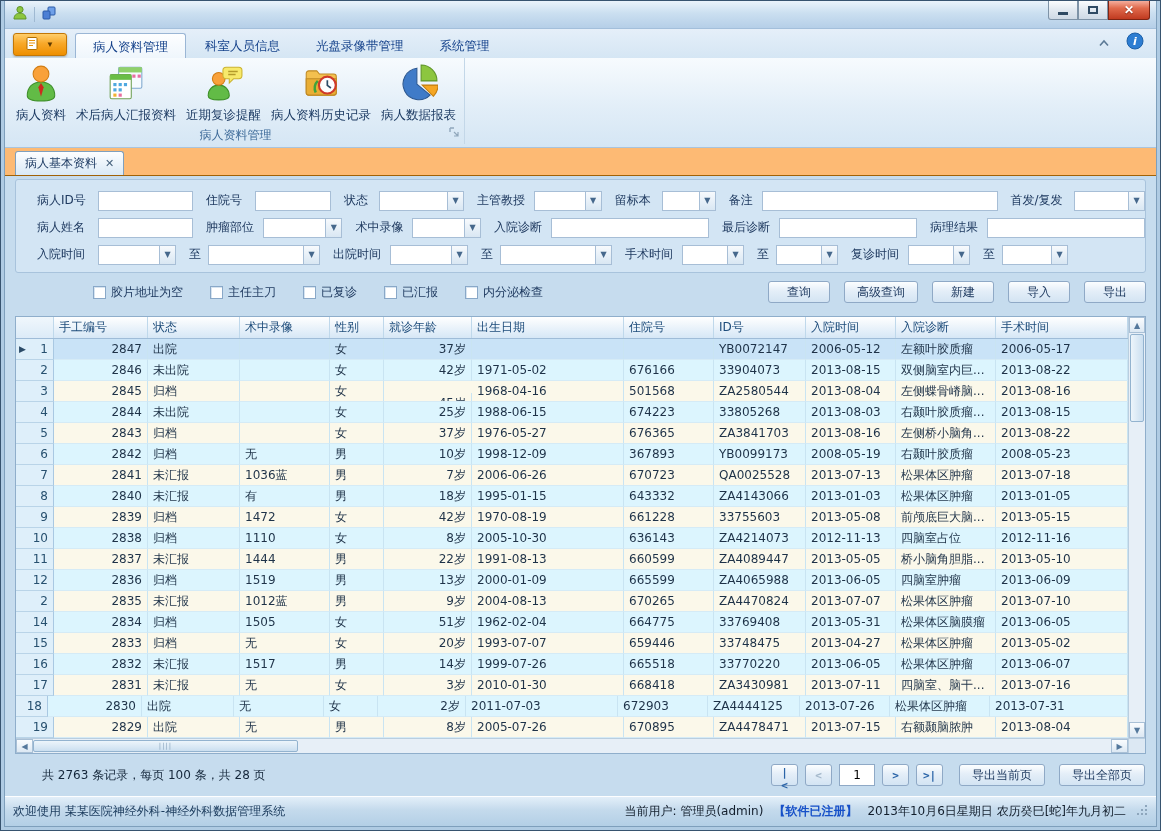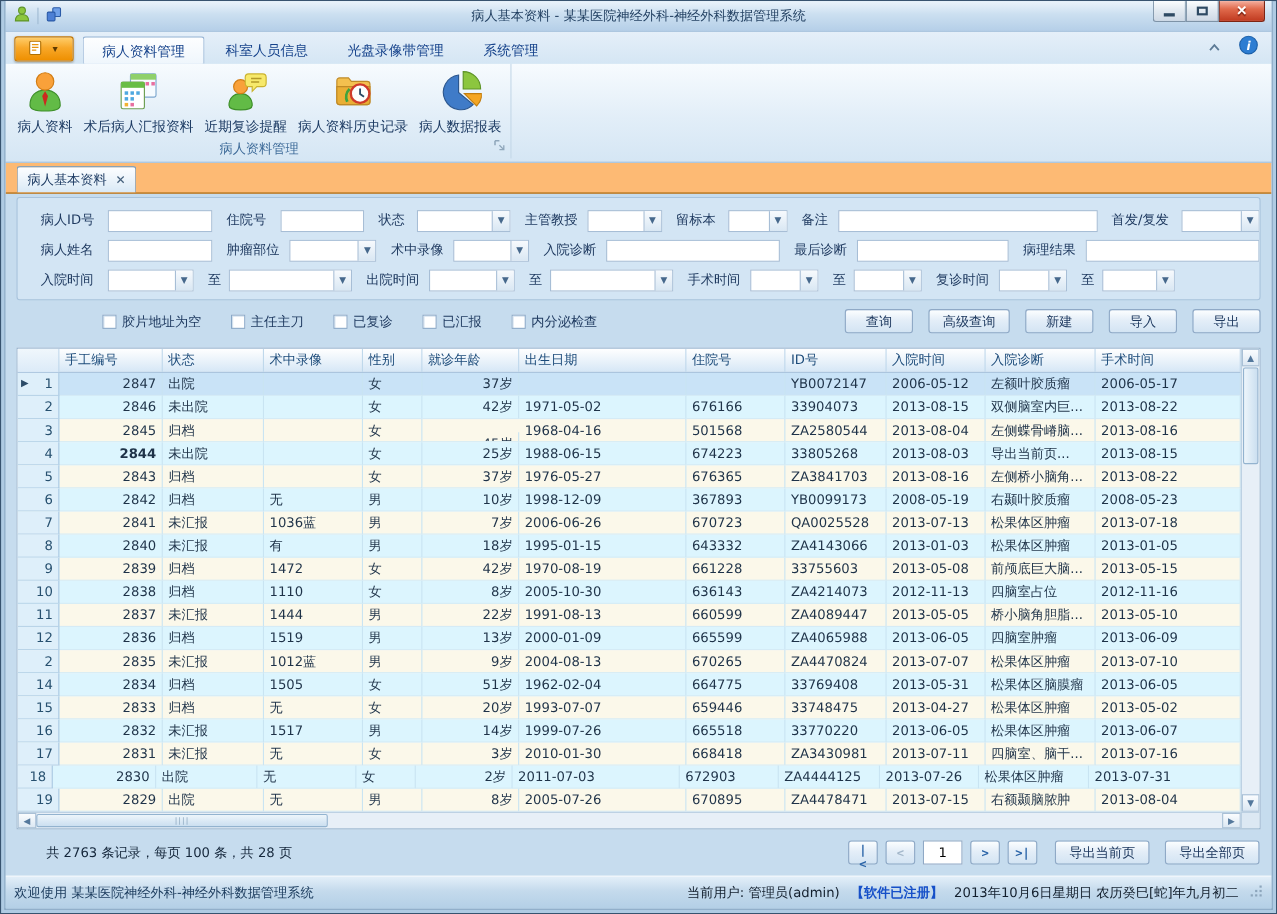--- a/index.html
+++ b/index.html
@@ -115,21 +115,20 @@
             </svg>
         </span>
         <span class="tl-sep"></span>
         <span>
           <svg width="16" height="16" viewBox="0 0 16 16">
               <rect x="7" y="2" width="7" height="8" rx="1" fill="#6FA0E8" stroke="#2B5BA8"></rect>
               <rect x="2" y="6" width="7" height="8" rx="1" fill="#4C7FD4" stroke="#2B5BA8"></rect>
             </svg>
         </span>
       </div>
-      <div class="title">病人基本资料 - 某某医院神经外科-神经外科数据管理系统</div>
       <div class="winbtns">
         <button class="wbtn first">
             <span class="g-min"></span>
           </button>
         <button class="wbtn">
             <span class="g-max"></span>
           </button>
         <button class="wbtn close">
             <span class="g-x">✕</span>
           </button>
@@ -423,30 +422,30 @@
               <div class="gcell ar" style="width: 88px; margin-top: 12px;">45岁</div>
               <div class="gcell" style="width: 152px;">1968-04-16</div>
               <div class="gcell" style="width: 90px;">501568</div>
               <div class="gcell" style="width: 92px;">ZA2580544</div>
               <div class="gcell" style="width: 90px;">2013-08-04</div>
               <div class="gcell" style="width: 100px;">左侧蝶骨嵴脑...</div>
               <div class="gcell" style="flex: 1 1 0%;">2013-08-16</div>
             </div>
             <div class="grow cyan">
               <div class="gcell rowhead" style="width: 38px;">4</div>
-              <div class="gcell ar" style="width: 94px; font-weight: bold;">2844</div>
+              <div class="gcell ar" style="width: 94px;">2844</div>
               <div class="gcell" style="width: 92px;">未出院</div>
               <div class="gcell" style="width: 90px;"></div>
               <div class="gcell" style="width: 54px;">女</div>
               <div class="gcell ar" style="width: 88px;">25岁</div>
               <div class="gcell" style="width: 152px;">1988-06-15</div>
               <div class="gcell" style="width: 90px;">674223</div>
               <div class="gcell" style="width: 92px;">33805268</div>
               <div class="gcell" style="width: 90px;">2013-08-03</div>
-              <div class="gcell" style="width: 100px;">导出当前页...</div>
+              <div class="gcell" style="width: 100px;">右颞叶胶质瘤...</div>
               <div class="gcell" style="flex: 1 1 0%;">2013-08-15</div>
             </div>
             <div class="grow cream">
               <div class="gcell rowhead" style="width: 38px;">5</div>
               <div class="gcell ar" style="width: 94px;">2843</div>
               <div class="gcell" style="width: 92px;">归档</div>
               <div class="gcell" style="width: 90px;"></div>
               <div class="gcell" style="width: 54px;">女</div>
               <div class="gcell ar" style="width: 88px;">37岁</div>
               <div class="gcell" style="width: 152px;">1976-05-27</div>

